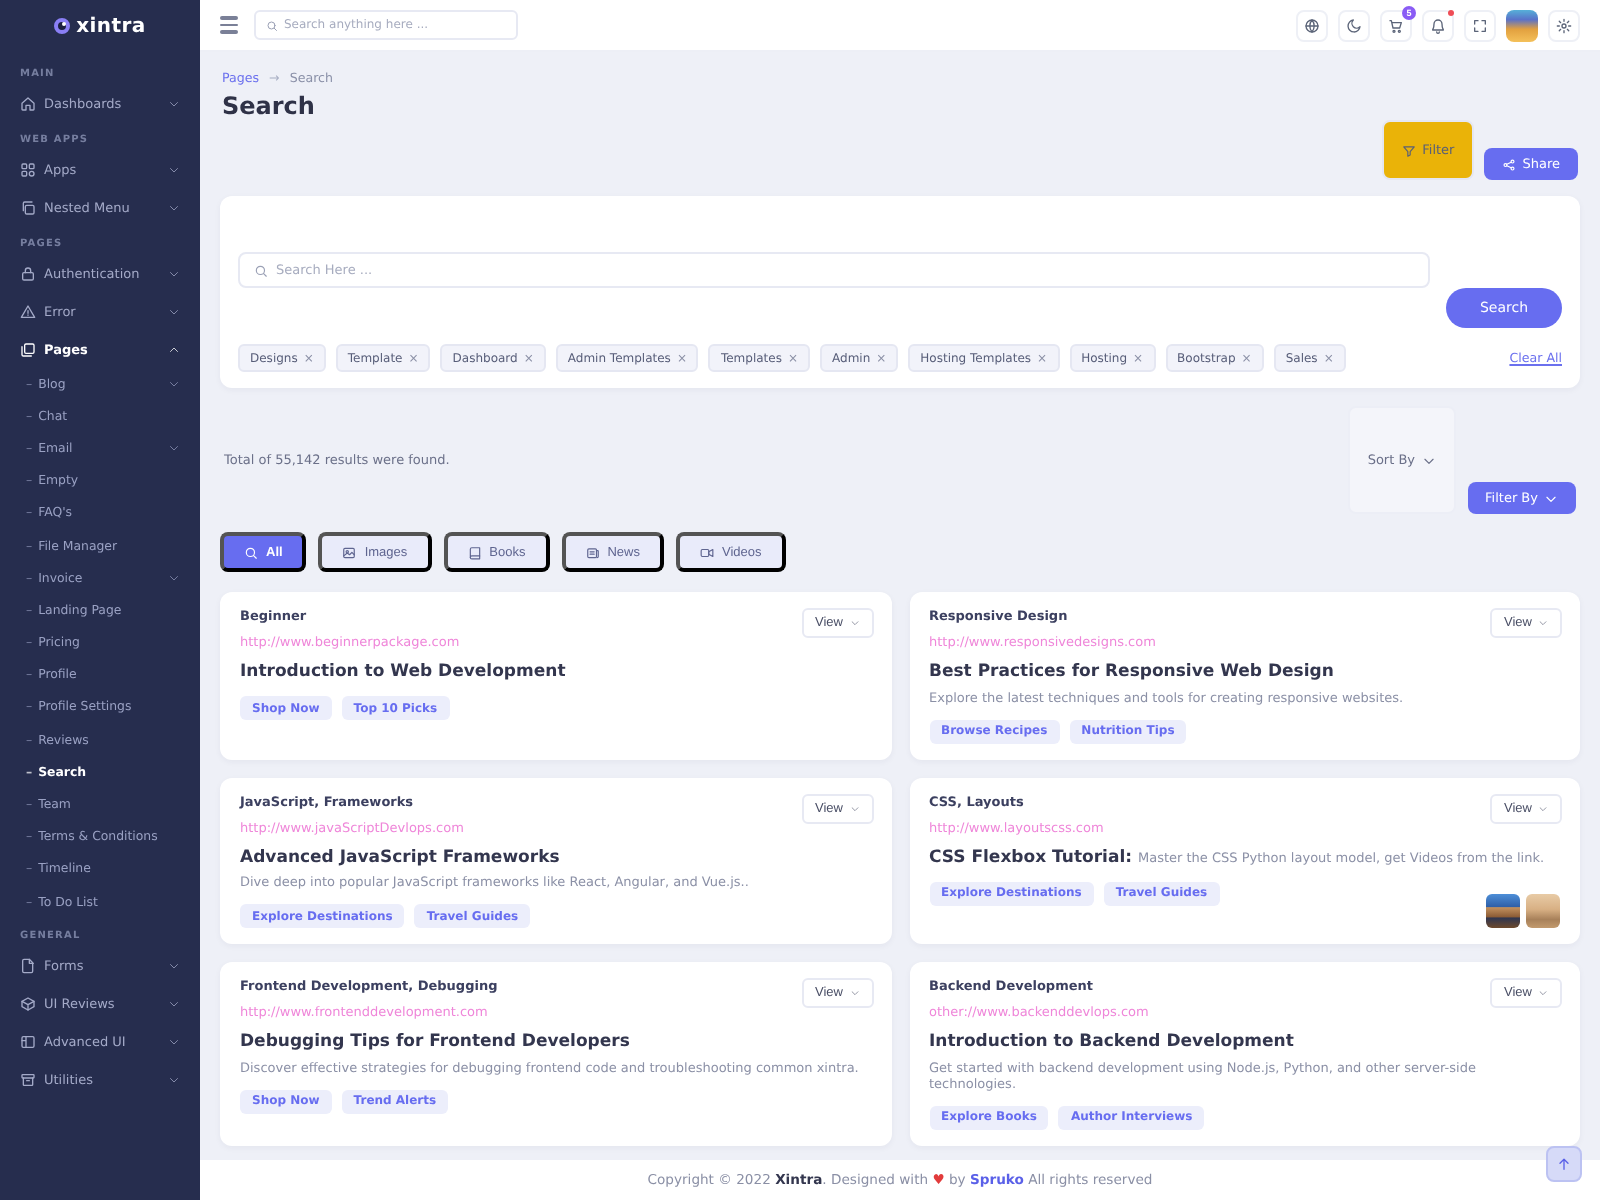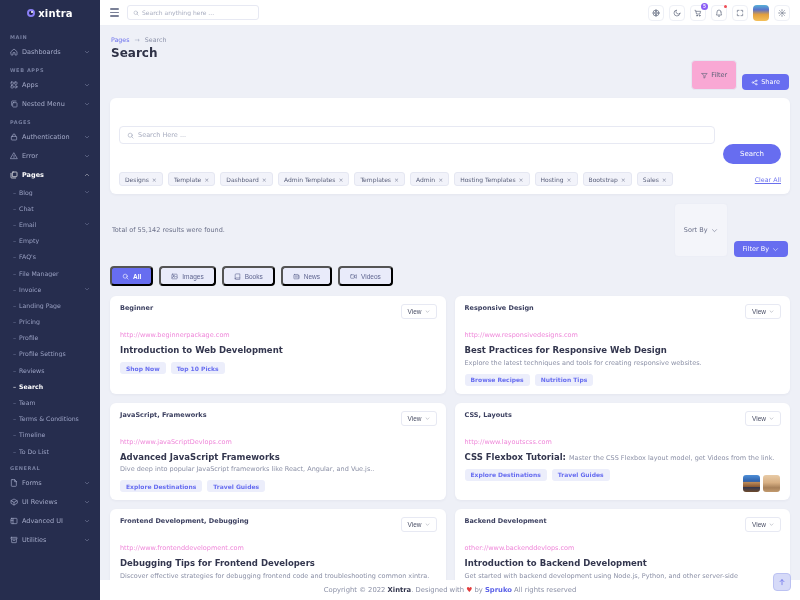--- a/index.html
+++ b/index.html
@@ -45,21 +45,21 @@
   
   .content { flex:1; padding:8px 10px 0; overflow:hidden; }
   .page-head { display:flex; justify-content:space-between; align-items:flex-start; margin:2px 1px 8px; }
   .breadcrumb { font-size:6.3px; color:#8a90a8; }
   .bc-link { color:#6b70ee; cursor:pointer; }
   .bc-sep { margin:0 3px; color:#aab0c5; }
   .page-title { font-size:12px; font-weight:bold; color:#2f3247; margin-top:3px; }
   .head-actions { display:flex; gap:5px; }
   .btn { display:flex; align-items:center; gap:3px; border-radius:4px; font-size:6.5px; padding:4px 9px; cursor:pointer; border:0; font-family:inherit; }
   .btn .ic { width:7px; height:7px; }
-  .btn-light { background:#f9a8d4; border:1px solid #e5e7f2; color:#5a6076;margin-top:24px; }
+  .btn-light { background:#eab308; border:1px solid #e5e7f2; color:#5a6076;margin-top:24px; }
   .btn-primary { background:#676df0; color:#fff;margin-top:38px; }
 
   .search-card { background:#fff; border-radius:6px; padding:8px 9px; box-shadow:0 1px 3px rgba(30,35,70,.05); }
   .search-row { display:flex; align-items:center; gap:8px; }
   .big-search { flex:1; height:18px; border:1px solid #e7e9f3; border-radius:4px; display:flex; align-items:center; gap:4px; padding:0 7px; color:#9aa0b5; }
   .big-search .ic { width:7px; height:7px; }
   .big-search input { border:0; outline:0; flex:1; font-size:6.5px; color:#4a4f66; font-family:inherit; }
   .big-search input::placeholder { color:#a7acbf; }
   .search-btn { width:58px; height:20px; border-radius:11px; justify-content:center; font-size:7px; flex-shrink:0; }
   .tags-row { display:flex; align-items:center; gap:5px; margin-top:8px; flex-wrap:nowrap; }
@@ -73,21 +73,21 @@
   .sort-btn { background:#f4f5fa; border:1px solid #eceef6; color:#6b7089; }
 
   .tabs-row { display:flex; gap:6px; margin:9px 0 10px; }
   .tab { display:flex; align-items:center; gap:4px; padding:4.5px 10px; border-radius:4px; background:#e9ebfa; color:#5f6590; font-size:6.5px; cursor:pointer; }
   .tab .ic { width:7px; height:7px; }
   .tab.active { background:#676df0; color:#fff; font-weight:bold; }
 
   .results-grid { display:grid; grid-template-columns:1fr 1fr; gap:9px; }
   .rcard { background:#fff; border-radius:6px; padding:8px 10px; position:relative; box-shadow:0 1px 3px rgba(30,35,70,.05); min-height:62px; }
   .rcat { font-size:6.5px; font-weight:bold; color:#3c4060; }
-  .rurl { font-size:6.5px; color:#ef86d9; margin-top:19px; cursor:pointer; }
+  .rurl { font-size:6.5px; color:#ef86d9; margin-top:5px; cursor:pointer; }
   .rtitle { font-size:8.5px; font-weight:bold; color:#33364e; margin-top:6px; }
   .rtitle .tdesc { font-weight:normal; font-size:6.5px; color:#8b90a6; }
   .rdesc { font-size:6.5px; color:#8b90a6; margin-top:3.5px; }
   .rbadges { display:flex; gap:5px; margin-top:7px; }
   .rbadge { background:#eceefb; color:#676df0; font-size:6px; font-weight:bold; padding:2.5px 6px; border-radius:3px; cursor:pointer; }
   .view-btn { position:absolute; top:8px; right:9px; display:flex; align-items:center; gap:3px; background:#fff; border:1px solid #e7e9f3; border-radius:3px; padding:3px 6px; font-size:6.5px; color:#4a4f66; cursor:pointer; }
   .view-btn .chev { width:5px; height:5px; opacity:.7; }
   .thumbs { position:absolute; right:10px; bottom:8px; display:flex; gap:3px; }
   .thumb { width:17px; height:17px; border-radius:3px; }
   .thumb-road { background:linear-gradient(180deg,#4e8fd8 0%,#2e5fa8 38%,#c2905e 40%,#8a5a34 68%,#2e3550 70%,#6e4a2c 100%); }
@@ -564,21 +564,21 @@
             <button class="view-btn">
               <span>View</span>
               <svg class="ic chev" viewBox="0 0 24 24" fill="none" stroke="currentColor" stroke-width="2" stroke-linecap="round" stroke-linejoin="round">
                 <polyline points="5 9 12 16 19 9"></polyline>
               </svg>
             </button>
           </div>
           <div class="rcard">
             <div class="rcat">CSS, Layouts</div>
             <div class="rurl">http://www.layoutscss.com</div>
-            <div class="rtitle">CSS Flexbox Tutorial: <span class="tdesc">Master the CSS Flexbox layout model, get Videos from the link.</span></div>
+            <div class="rtitle">CSS Flexbox Tutorial: <span class="tdesc">Master the CSS Python layout model, get Videos from the link.</span></div>
             <div class="rbadges">
               <span class="rbadge">Explore Destinations</span>
               <span class="rbadge">Travel Guides</span>
             </div>
             <div class="thumbs">
               <div class="thumb thumb-road"></div>
               <div class="thumb thumb-desert"></div>
             </div>
             <button class="view-btn">
               <span>View</span>

